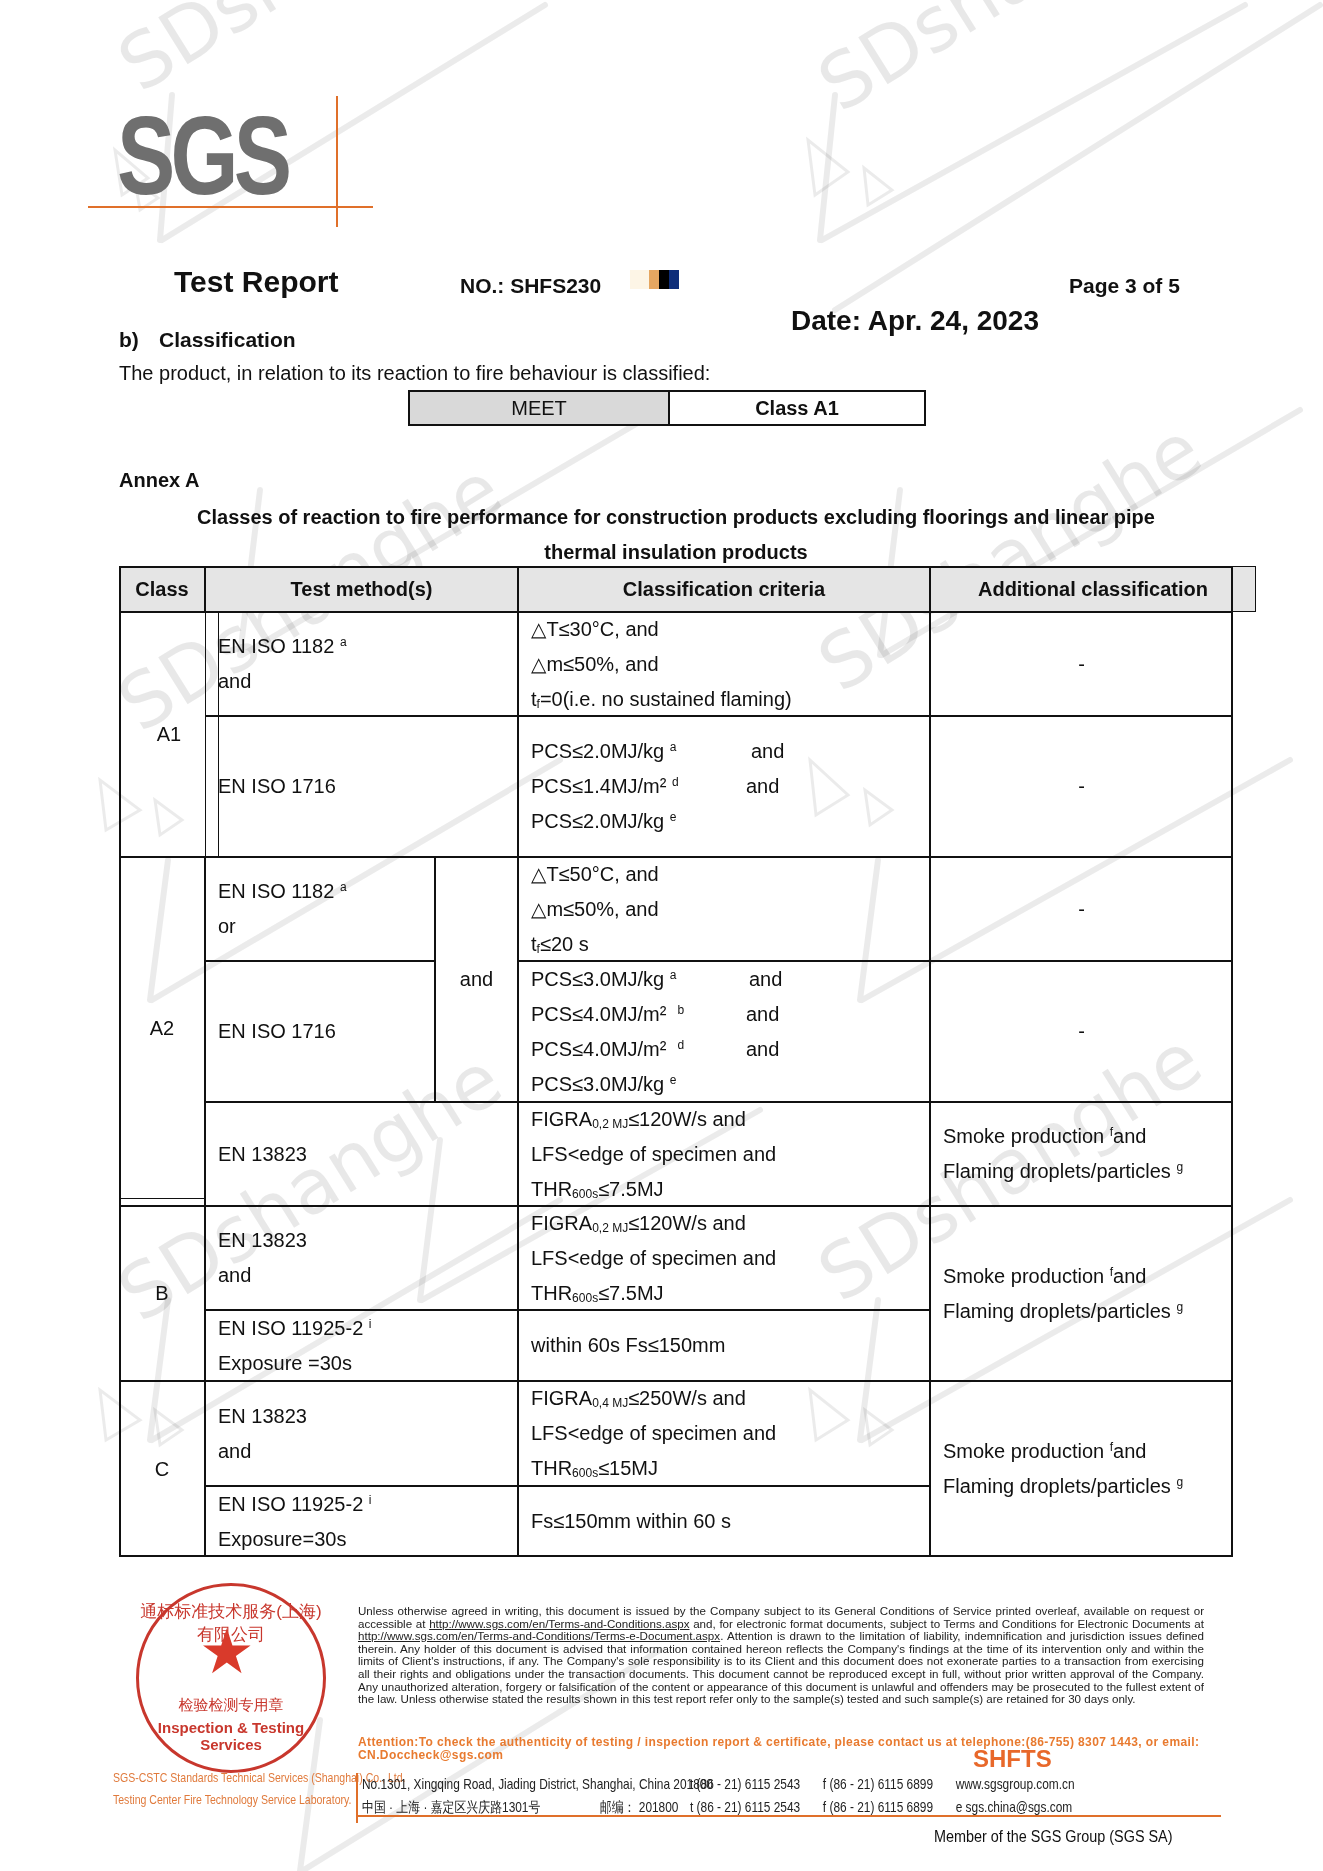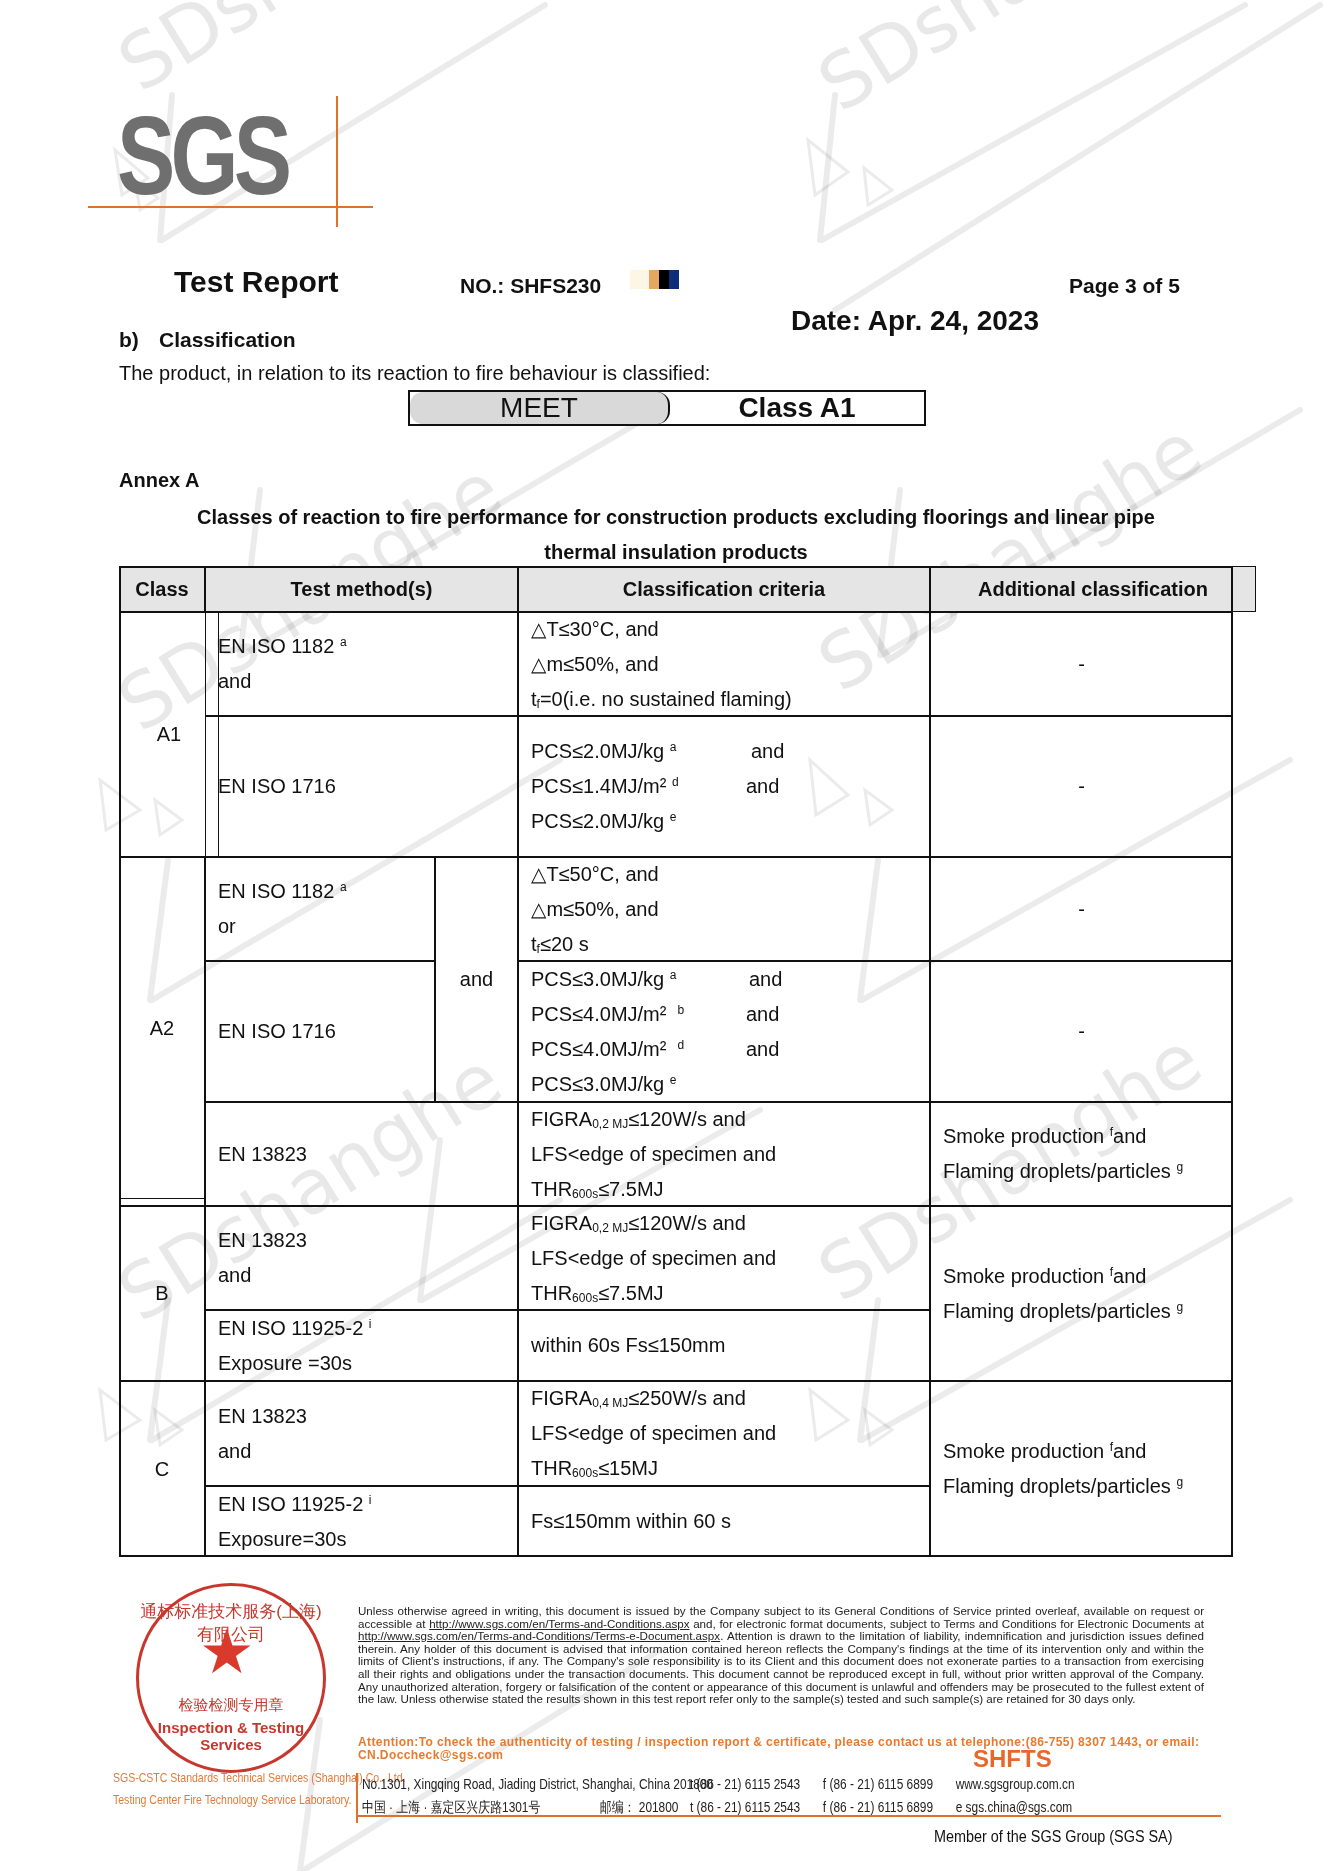--- a/index.html
+++ b/index.html
@@ -27,21 +27,21 @@
   .hdr-date { left: 791px; font-size: 28px; top: 274px; margin-top: 31px; }
   .hdr-page { left: 1069px; font-size: 21px; top: 274px; }
   .swatch { position: absolute; top: 270px; width: 19px; height: 19px; }
 
   .sec-title { position: absolute; left: 119px; top: 328px; font-size: 21px; font-weight: bold; }
   .sec-title .num { display: inline-block; width: 40px; }
   .sec-text { position: absolute; left: 119px; top: 362px; font-size: 20px; }
 
   .meet-table { position: absolute; left: 408px; top: 390px; width: 518px; height: 36px;
                 border: 2px solid #111; display: flex; box-sizing: border-box; }
-  .meet-cell { display: flex; align-items: center; justify-content: center; font-size: 28px; border-radius: 13px; }
+  .meet-cell { display: flex; align-items: center; justify-content: center; font-size: 20px; }
   .meet-left { width: 258px; background: #d9d9d9; border-right: 2px solid #111; }
   .meet-right { flex: 1; font-weight: bold; }
 
   .annex { position: absolute; left: 119px; top: 469px; font-size: 20px; font-weight: bold; }
   .tbl-caption { position: absolute; left: 119px; width: 1114px; top: 500px; font-size: 20px;
                  font-weight: bold; text-align: center; line-height: 35px; }
 
   
   .grid { position: absolute; left: 119px; top: 566px; width: 1114px; height: 991px; }
   .cell { position: absolute; box-sizing: border-box; border: 1.5px solid #111; font-size: 20px;

